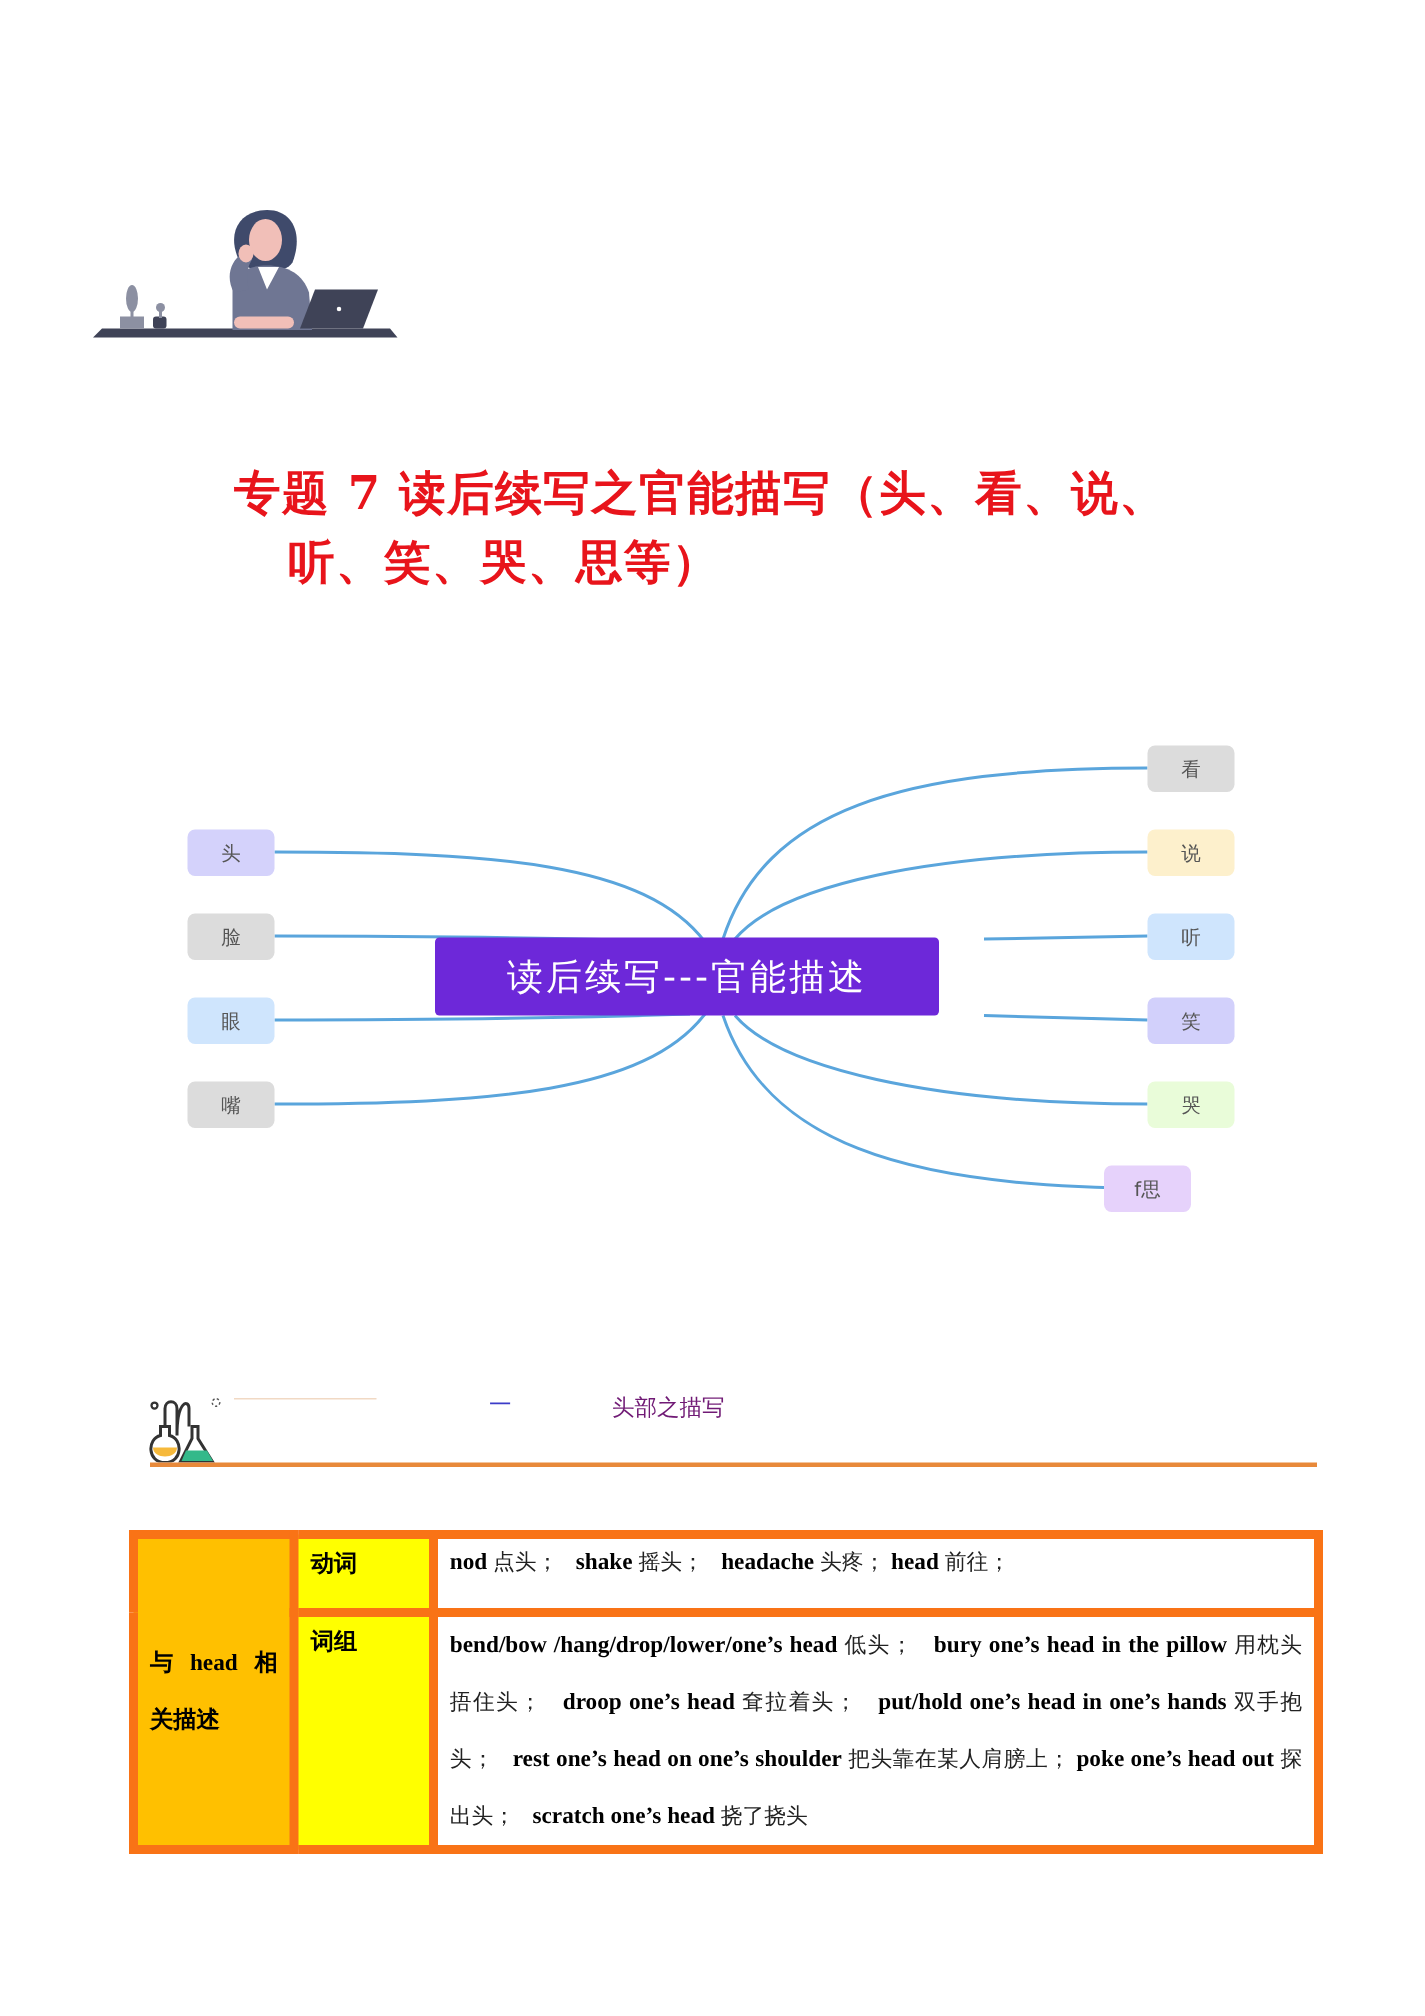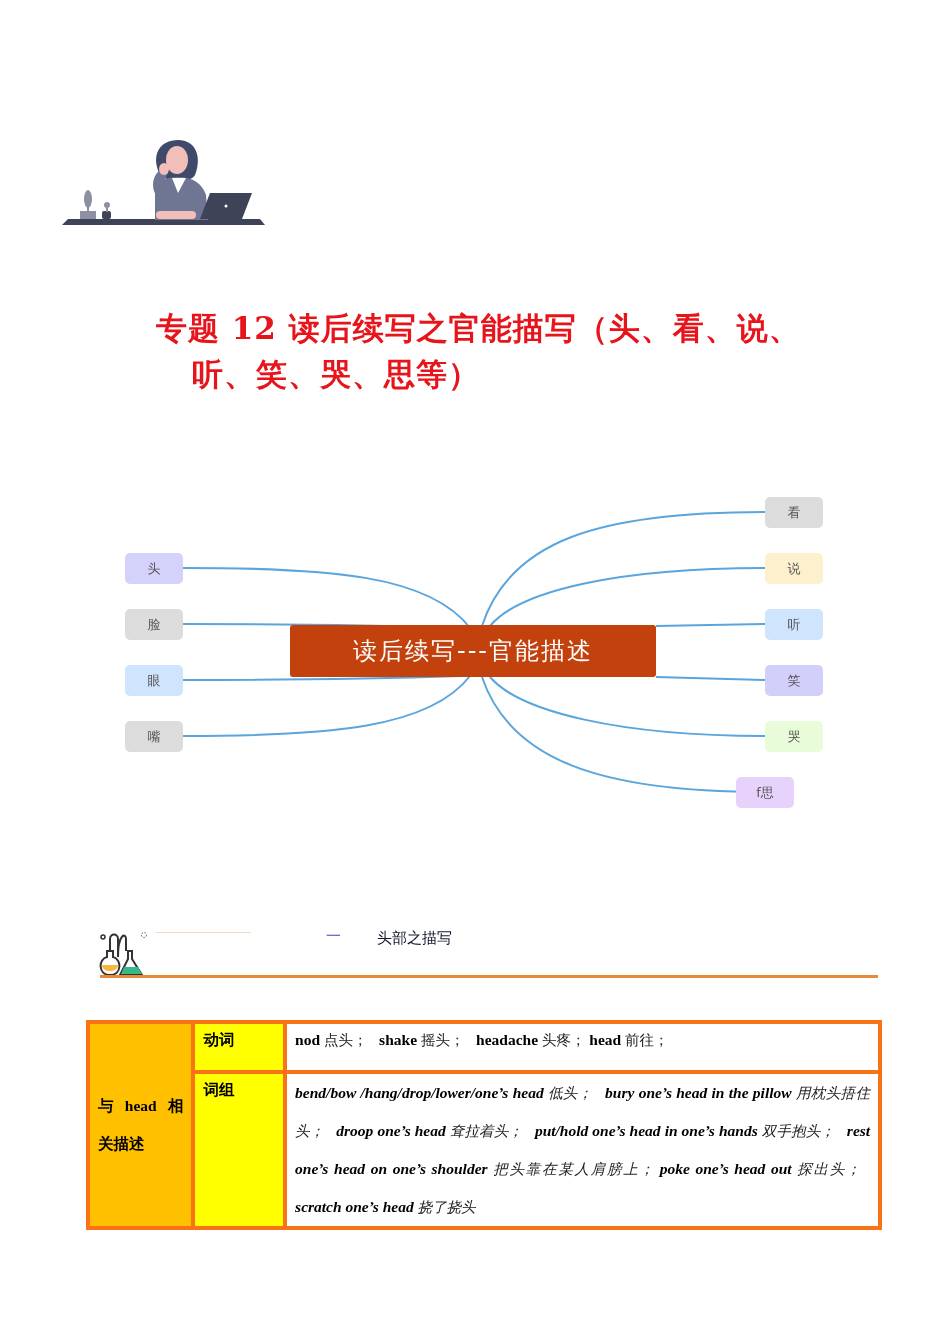--- a/index.html
+++ b/index.html
@@ -11,37 +11,37 @@
     #illustration { left: 60px; top: 135px; width: 210px; height: 95px; }
 
     
     .title-line { color: #e8141b; font-weight: bold; font-size: 31px; letter-spacing: 1px;
                   white-space: nowrap; font-family: "DejaVu Serif", serif; }
     #title-l1 { left: 156px; top: 308px; }
     #title-l2 { left: 192px; top: 354px; }
     .node { position: absolute; width: 58px; height: 31px; border-radius: 5px;
             display: flex; align-items: center; justify-content: center;
             font-family: "DejaVu Sans", sans-serif; font-size: 13px; color: #555; }
-    .center-node { position: absolute; left: 290px; top: 625px; width: 366px; height: 52px;
-                   background: #c2410c; border-radius: 3px; color: #ffffff;
+    .center-node { position: absolute; left: 290px; top: 625px; width: 336px; height: 52px;
+                   background: #6d28d9; border-radius: 3px; color: #ffffff;
                    display: flex; align-items: center; justify-content: center;
                    font-family: "DejaVu Sans", sans-serif; font-size: 24px; letter-spacing: 2px; }
 
     
     #section-header { left: 96px; top: 925px; width: 785px; height: 55px; }
     #section-rule { position: absolute; left: 4px; top: 50px; width: 778px; height: 3px; background: #e8893a; }
     #section-thin-rule { position: absolute; left: 60px; top: 7px; width: 95px; height: 1px; background: #f1d9c4; }
     #section-dash { position: absolute; left: 230px; top: 2px; font-size: 15px; color: #3c3cc8; }
-    #section-title { position: absolute; left: 281px; top: 4px; font-size: 15px; color: #0f172a;
+    #section-title { position: absolute; left: 312px; top: 4px; font-size: 15px; color: #701a75;
                      font-family: "DejaVu Serif", serif; }
 
     
     #vocab-table { left: 86px; top: 1020px; width: 796px; border-collapse: collapse;
                    font-family: "Liberation Serif", serif; font-size: 15.5px; color: #000; }
-    #vocab-table td { border: 4px solid #f97316; vertical-align: top; padding: 6px 8px; }
+    #vocab-table td { border: 6px solid #f97316; vertical-align: top; padding: 6px 8px; }
     .cat-cell { background: #ffc000; width: 86px; vertical-align: middle !important;
                 font-weight: bold; line-height: 38px; }
     .sub-cell { background: #ffff00; width: 73px; font-weight: bold; }
     .content-cell { width: 585px; line-height: 38px; text-align: justify; }
     .row1 td { height: 34px; }
     .en { font-weight: bold; }
     .zh { font-weight: normal; font-family: "DejaVu Serif", serif; font-size: 14.5px; color: #222; }
   </style>
 </head>
 <body>
@@ -68,21 +68,21 @@
     <path d="M96,60 C90,50 94,38 102,34 L108,38 C104,44 104,52 106,58 Z" fill="#6f7693"></path>
     <ellipse cx="104" cy="34" rx="5" ry="6" fill="#f1bfb8"></ellipse>
 
     <rect x="96" y="76" width="40" height="8" rx="4" fill="#f1bfb8"></rect>
 
     <polygon points="140,84 150,58 192,58 182,84" fill="#3f4357"></polygon>
     <circle cx="166" cy="71" r="1.5" fill="#ffffff"></circle>
   </svg>
 </div>
 
-<div id="title-l1" class="abs title-line">专题  12 读后续写之官能描写（头、看、说、</div>
+<div id="title-l1" class="abs title-line">专题  7 读后续写之官能描写（头、看、说、</div>
 <div id="title-l2" class="abs title-line">听、笑、哭、思等）</div>
 
 <svg class="abs" style="left:0;top:0;" width="950" height="1344">
   <g fill="none" stroke="#5aa5dc" stroke-width="2">
 
     <path d="M183,568 C330,568 430,575 470,628"></path>
     <path d="M183,624 C300,624 400,626 460,628"></path>
     <path d="M183,680 C300,680 400,678 460,676"></path>
     <path d="M183,736 C330,736 430,728 470,676"></path>
 
@@ -165,21 +165,21 @@
       <span class="en">shake</span>
       <span class="zh">摇头；</span>&nbsp;&nbsp;
       <span class="en">headache</span>
       <span class="zh">头疼；</span>
       <span class="en">head</span>
       <span class="zh">前往；</span>
     </td>
   </tr>
   <tr>
     <td class="sub-cell">词组</td>
-    <td class="content-cell" style="padding-top:0;padding-bottom:0;font-style:italic;">
+    <td class="content-cell" style="padding-top:0;padding-bottom:0;">
       <span class="en">bend/bow /hang/drop/lower/one’s head</span>
       <span class="zh">低头；</span>&nbsp;&nbsp;
       <span class="en">bury one’s head in the pillow</span>
       <span class="zh">用枕头捂住头；</span>&nbsp;&nbsp;
       <span class="en">droop one’s head</span>
       <span class="zh">耷拉着头；</span>&nbsp;&nbsp;
       <span class="en">put/hold one’s head in one’s hands</span>
       <span class="zh">双手抱头；</span>&nbsp;&nbsp;
       <span class="en">rest one’s head on one’s shoulder</span>
       <span class="zh">把头靠在某人肩膀上；</span>

